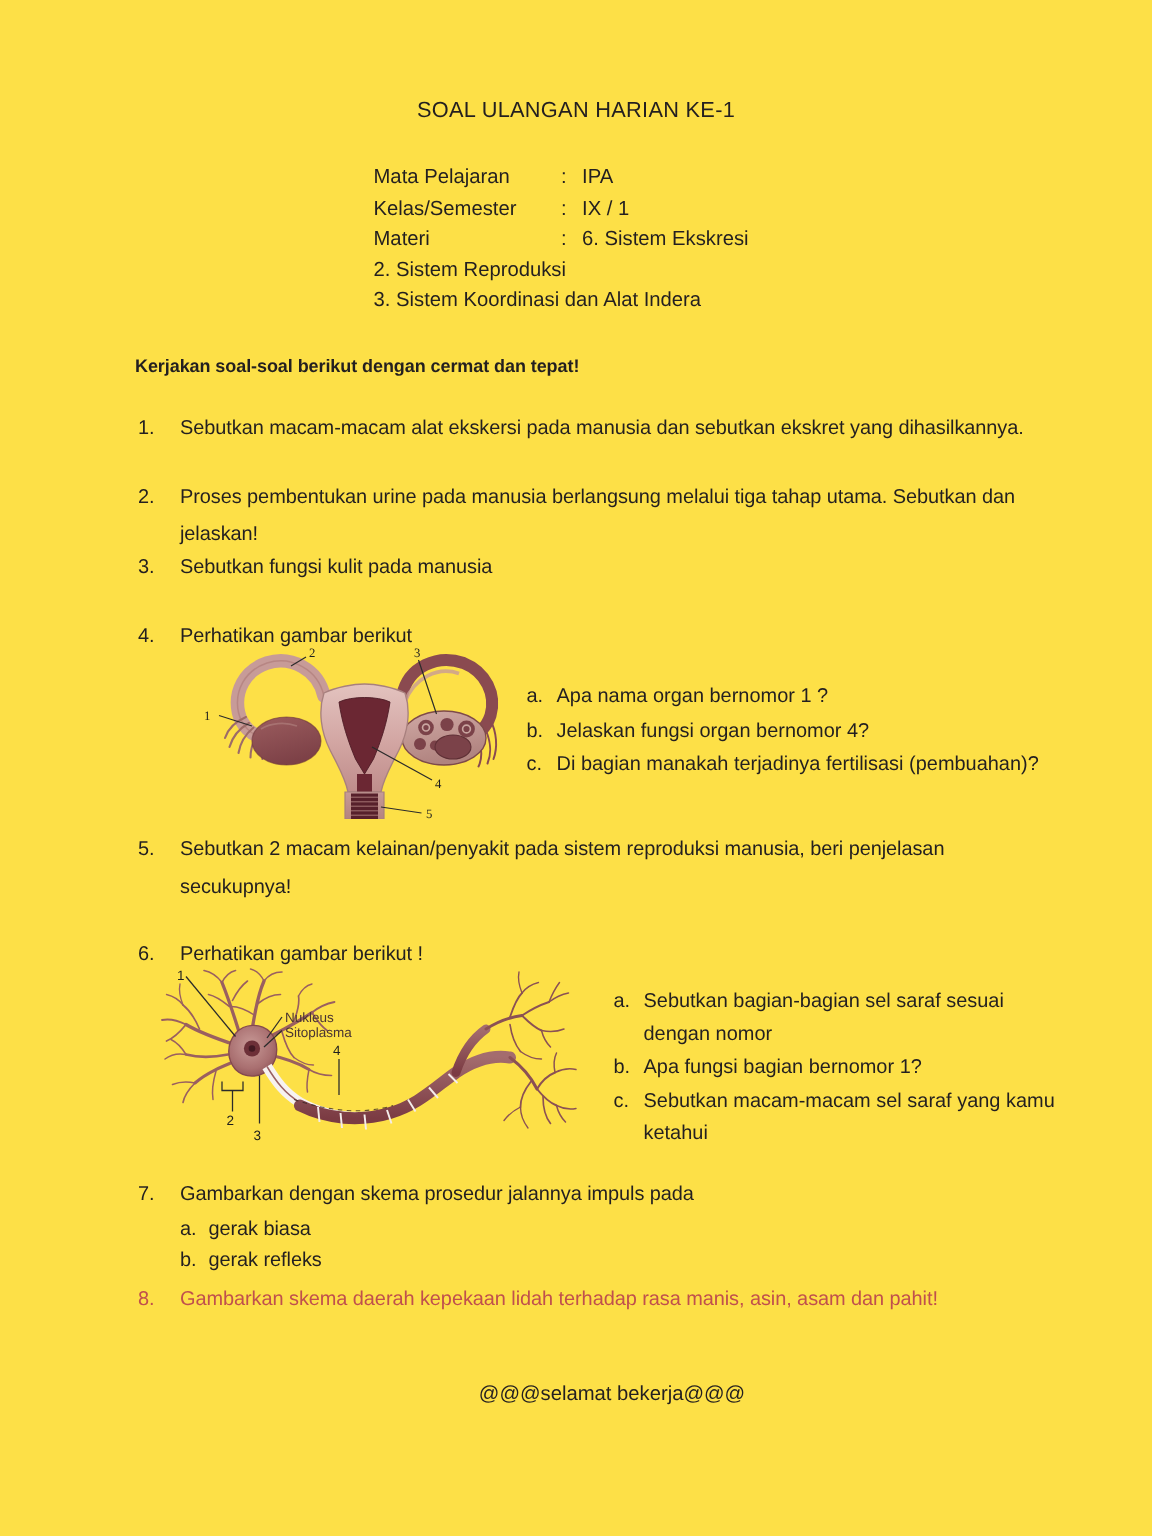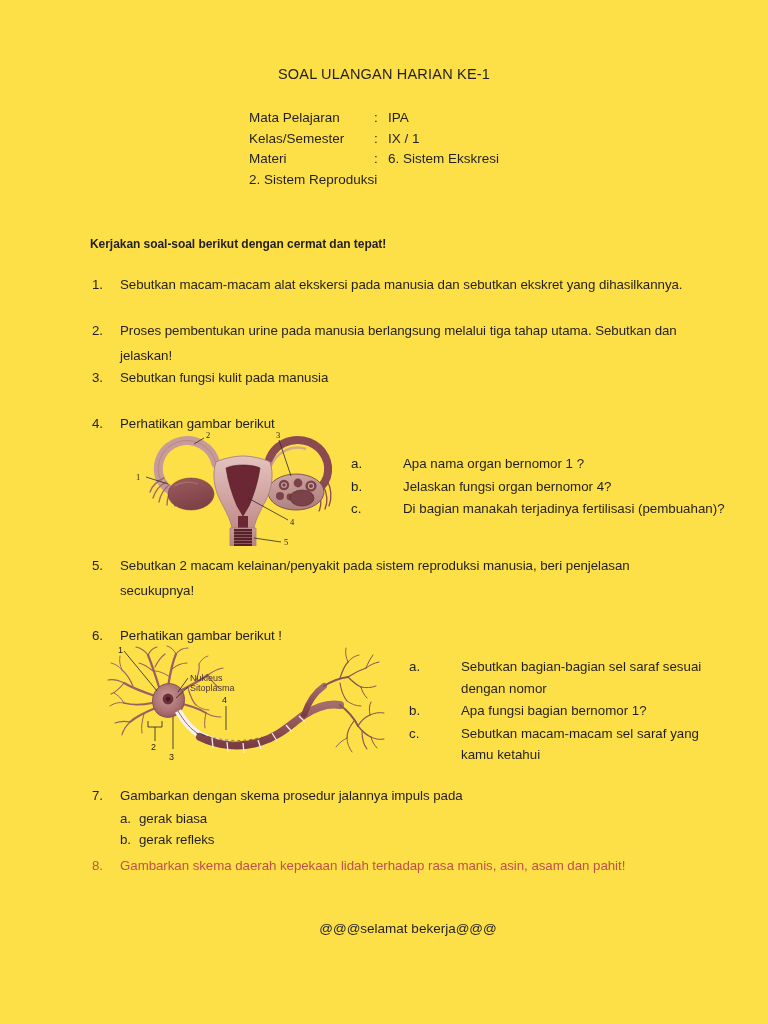--- a/index.html
+++ b/index.html
@@ -92,21 +92,21 @@
   
   .ans-col {
     position: absolute;
     font-size: 13.3px;
     line-height: 21.5px;
   }
   .ans-q4 { left: 351px; top: 453px; width: 375px; }
   .ans-q6 { left: 409px; top: 656px; width: 300px; }
   .ans-row { display: flex; margin-bottom: 1px; }
   .ans-mark { width: 20px; flex: 0 0 20px; }
-  .ans-text { flex: 1; margin-left: 32px; }
+  .ans-text { flex: 1; }
 
   
   .fig {
     position: absolute;
   }
   .fig-uterus { left: 128px; top: 428px; width: 230px; height: 118px; }
   .fig-neuron { left: 100px; top: 645px; width: 290px; height: 118px; }
 
   .fig svg { display: block; }
 
@@ -137,20 +137,21 @@
       <span class="meta-label">Kelas/Semester</span>
       <span class="meta-colon">:</span>
       <span class="meta-value">IX / 1</span>
     </div>
     <div class="meta-row">
       <span class="meta-label">Materi</span>
       <span class="meta-colon">:</span>
       <span class="meta-value">6. Sistem Ekskresi</span>
     </div>
     <div class="meta-sub">2. Sistem Reproduksi</div>
+    <div class="meta-sub">3. Sistem Koordinasi dan Alat Indera</div>
   </div>
 
   <div class="instruction">Kerjakan soal-soal berikut dengan cermat dan tepat!</div>
 
   <div class="q q1">
     <span class="q-num">1.</span>
     <span class="q-body">Sebutkan macam-macam alat ekskersi pada manusia dan sebutkan ekskret yang dihasilkannya.</span>
   </div>
 
   <div class="q q2">

